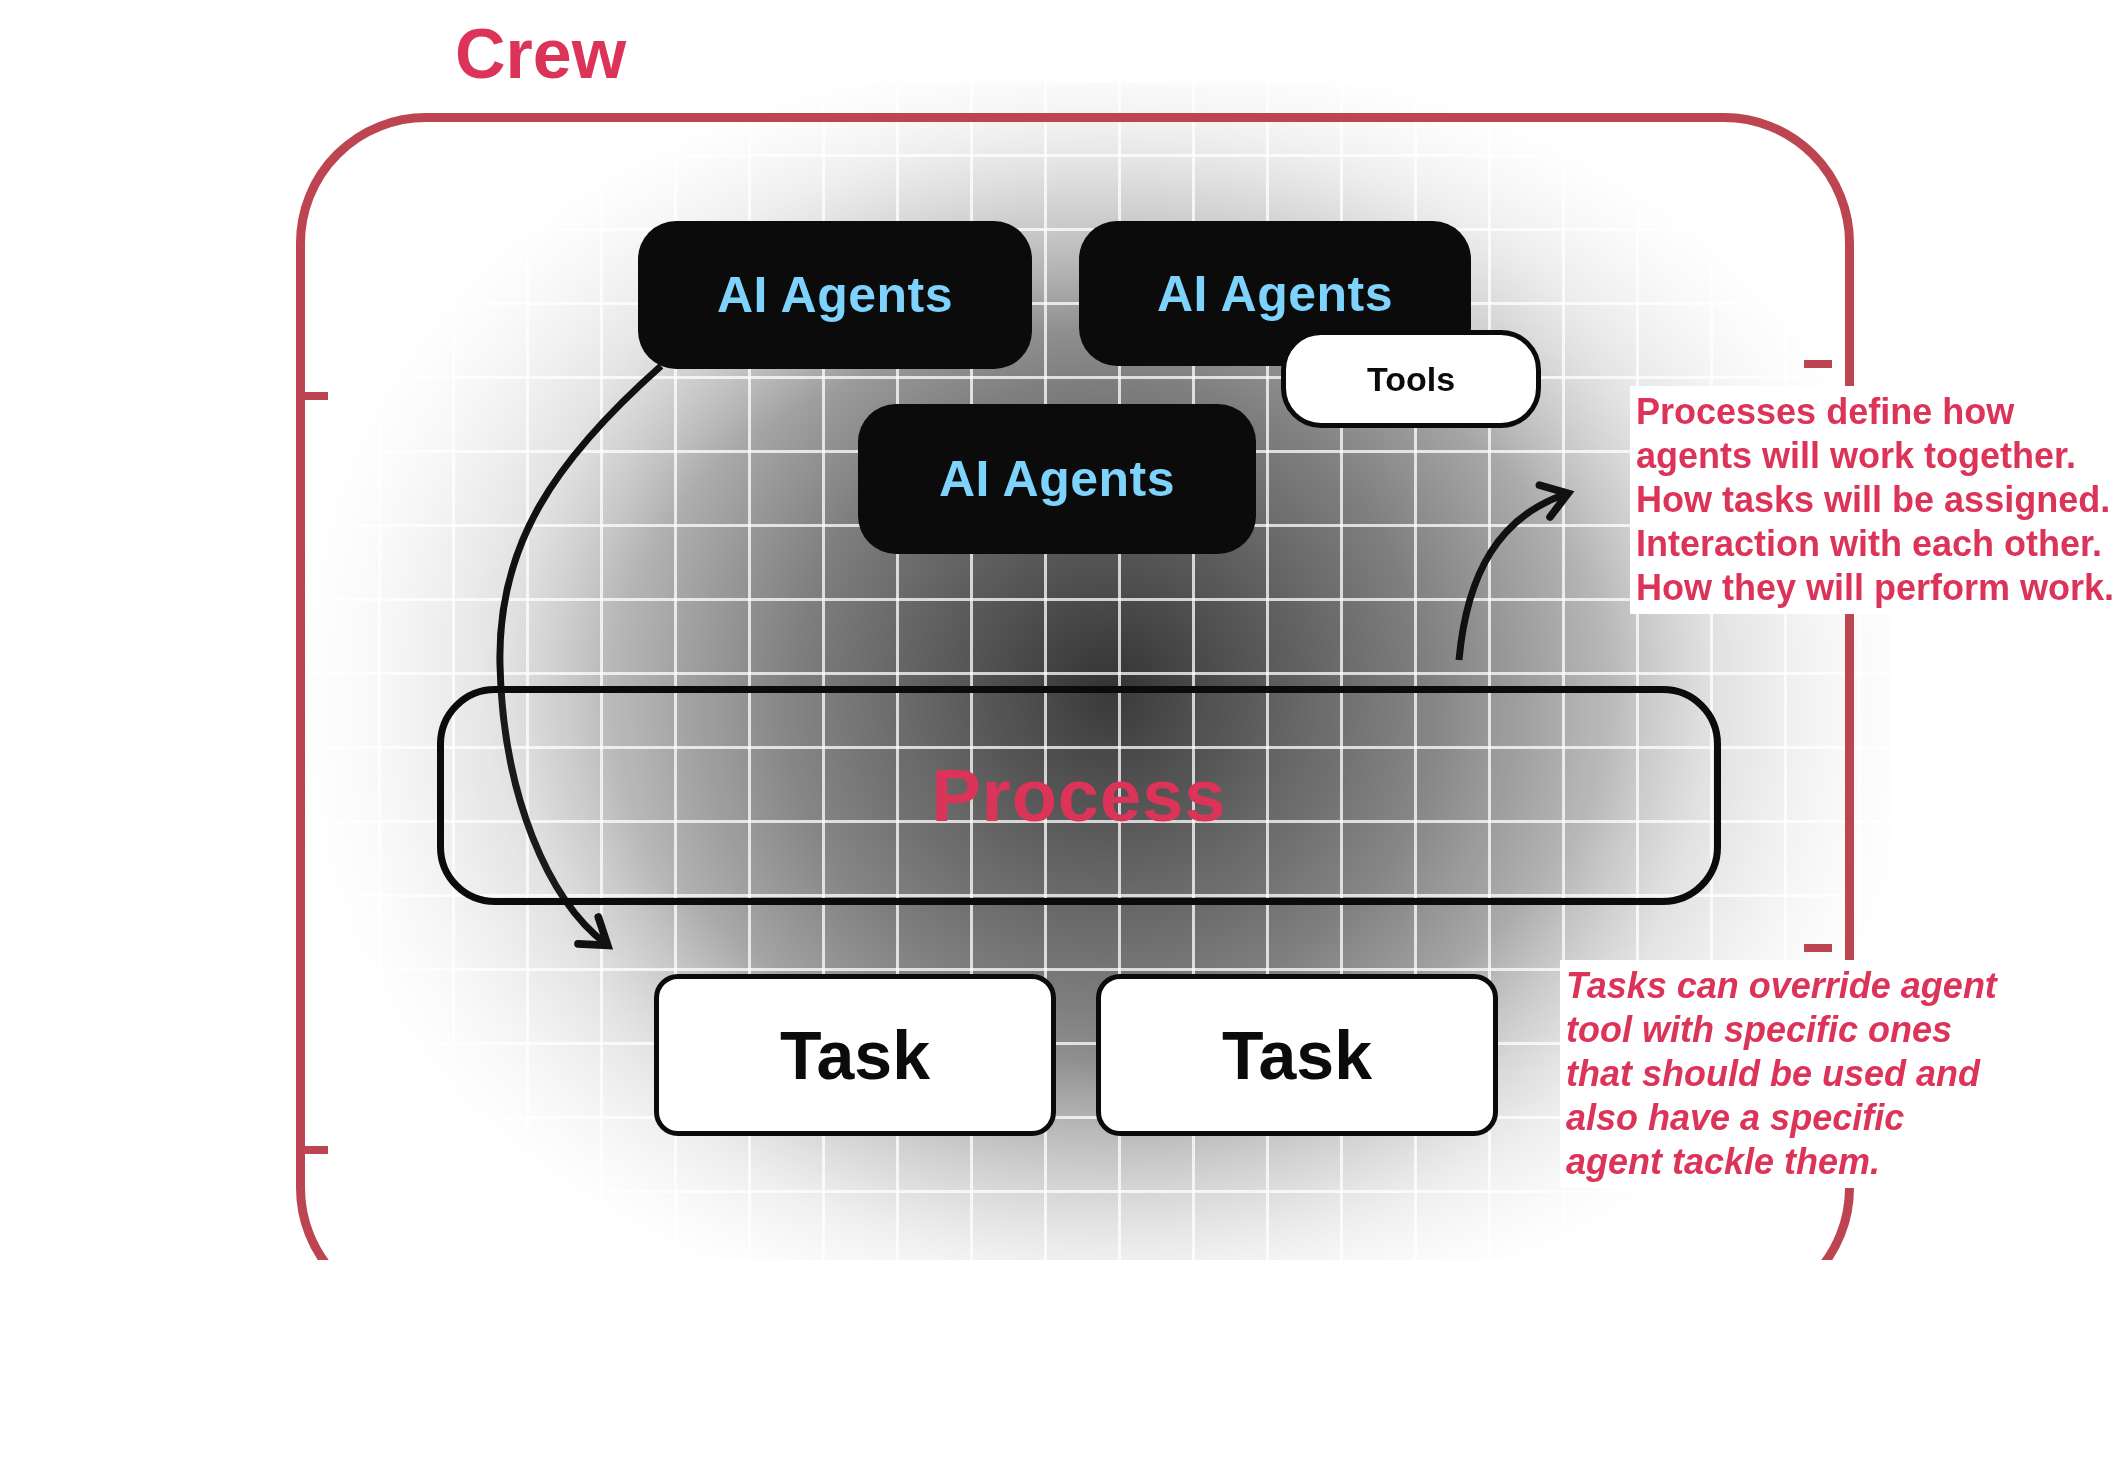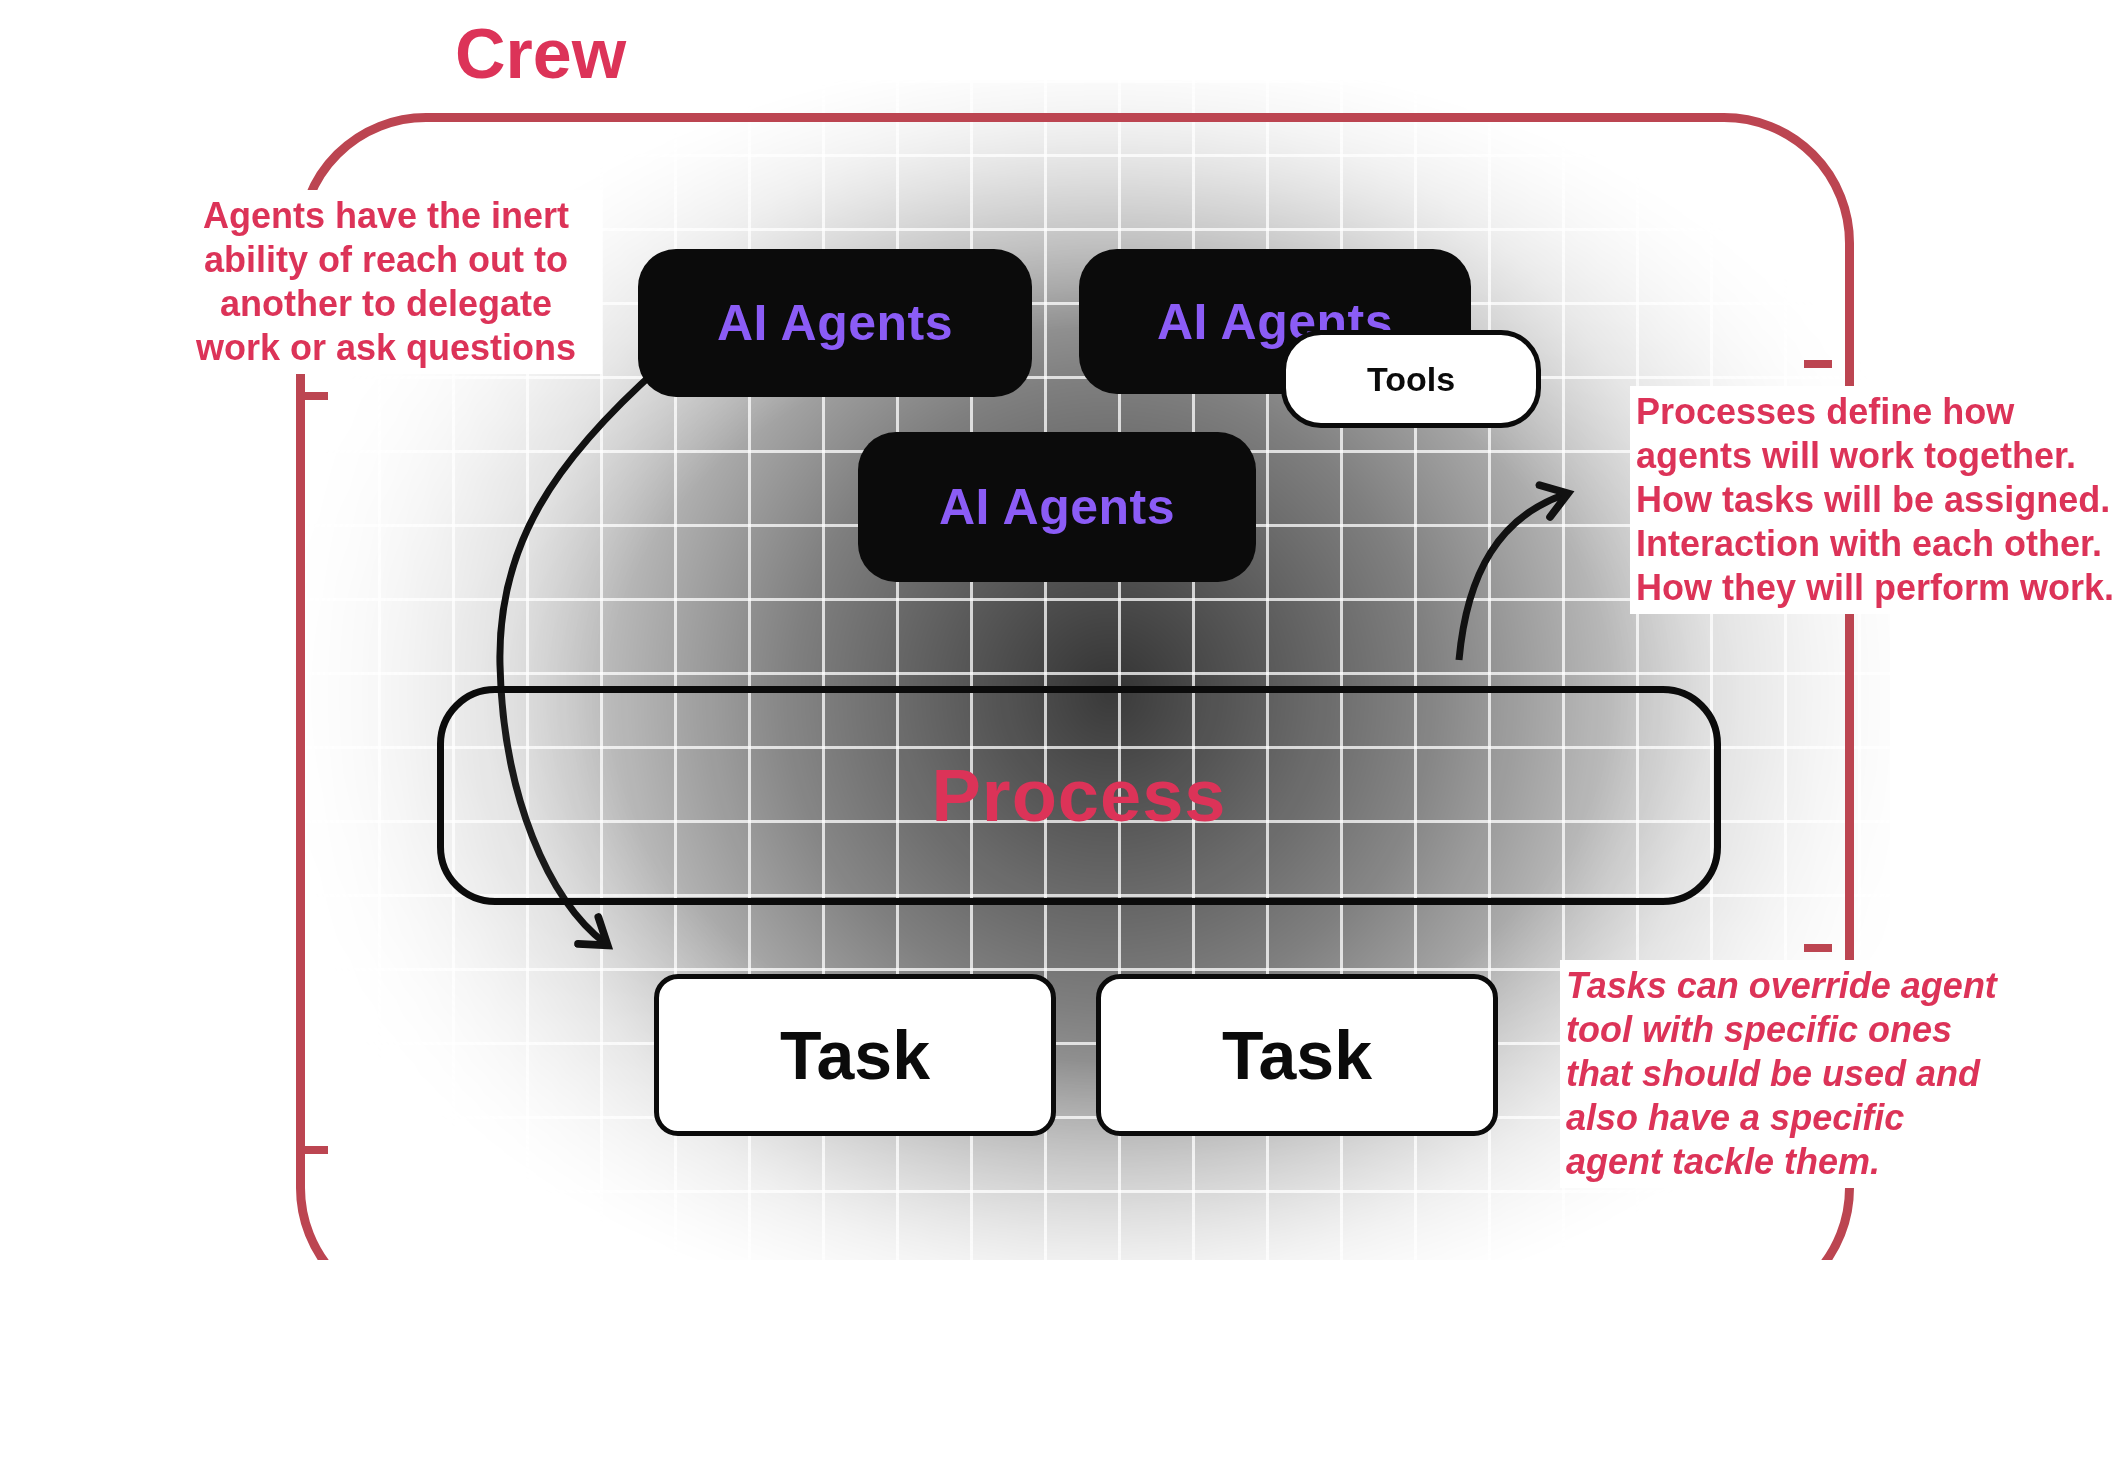--- a/index.html
+++ b/index.html
@@ -17,22 +17,22 @@
     background-size:74px 74px,74px 74px,100% 100%;
     -webkit-mask-image:radial-gradient(ellipse 55% 52% at 53% 48%, #000 55%, rgba(0,0,0,0.55) 76%, transparent 97%);
             mask-image:radial-gradient(ellipse 55% 52% at 53% 48%, #000 55%, rgba(0,0,0,0.55) 76%, transparent 97%);
   }
   .crew-frame{
     position:absolute;left:296px;top:113px;width:1540px;height:1187px;
     border:9px solid #BC4551;border-radius:130px;background:transparent;
   }
   .arrows{position:absolute;left:0;top:0;width:2128px;height:1460px;pointer-events:none;}
   .bbox{
-    position:absolute;background:#0B0B0B;color:#8b5cf6;display:flex;align-items:center;justify-content:center;
-    font-weight:bold;border-radius:38px;font-size:50px;letter-spacing:0.5px;margin-top:28px;
+    position:absolute;background:#0B0B0B;color:#7dd3fc;display:flex;align-items:center;justify-content:center;
+    font-weight:bold;border-radius:38px;font-size:50px;letter-spacing:0.5px;
   }
   .wbox{
     position:absolute;background:#fff;color:#0B0B0B;display:flex;align-items:center;justify-content:center;
     font-weight:bold;border:5px solid #0B0B0B;border-radius:24px;font-size:68px;
   }
   .agent-1{left:638px;top:221px;width:394px;height:148px;}
   .agent-2{left:1079px;top:221px;width:392px;height:145px;}
   .agent-3{left:858px;top:404px;width:398px;height:150px;}
   .tools{left:1281px;top:330px;width:250px;height:88px;border-radius:40px;font-size:34px;z-index:5;}
   .task-1{left:654px;top:974px;width:392px;height:152px;}
@@ -94,26 +94,20 @@
   <div class="bbox agent-1">AI Agents</div>
   <div class="bbox agent-2">AI Agents</div>
   <div class="wbox tools">Tools</div>
   <div class="bbox agent-3">AI Agents</div>
 
   <div class="process">Process</div>
 
   <div class="wbox task-1">Task</div>
   <div class="wbox task-2">Task</div>
 
-  <div class="anno anno-left">
-    <div>Agents have the inert</div>
-    <div>ability of reach out to</div>
-    <div>another to delegate</div>
-    <div>work or ask questions</div>
-  </div>
 
   <div class="anno anno-right-top">
     <div>Processes define how</div>
     <div>agents will work together.</div>
     <div>How tasks will be assigned.</div>
     <div>Interaction with each other.</div>
     <div>How they will perform work.</div>
   </div>
 
   <div class="anno anno-right-bottom">

